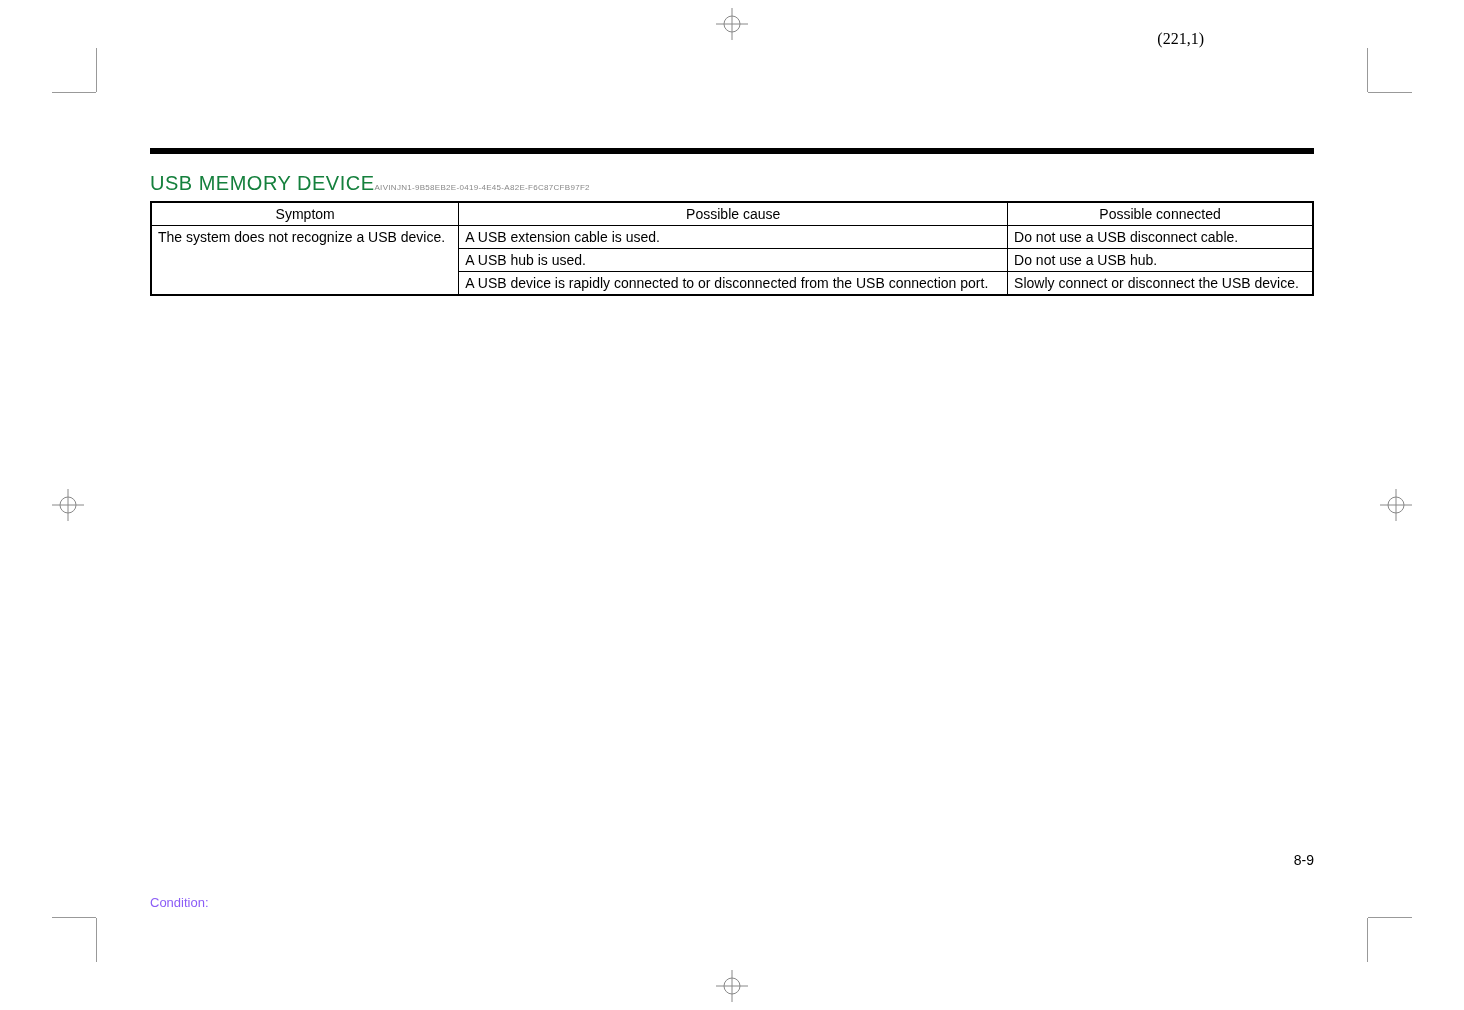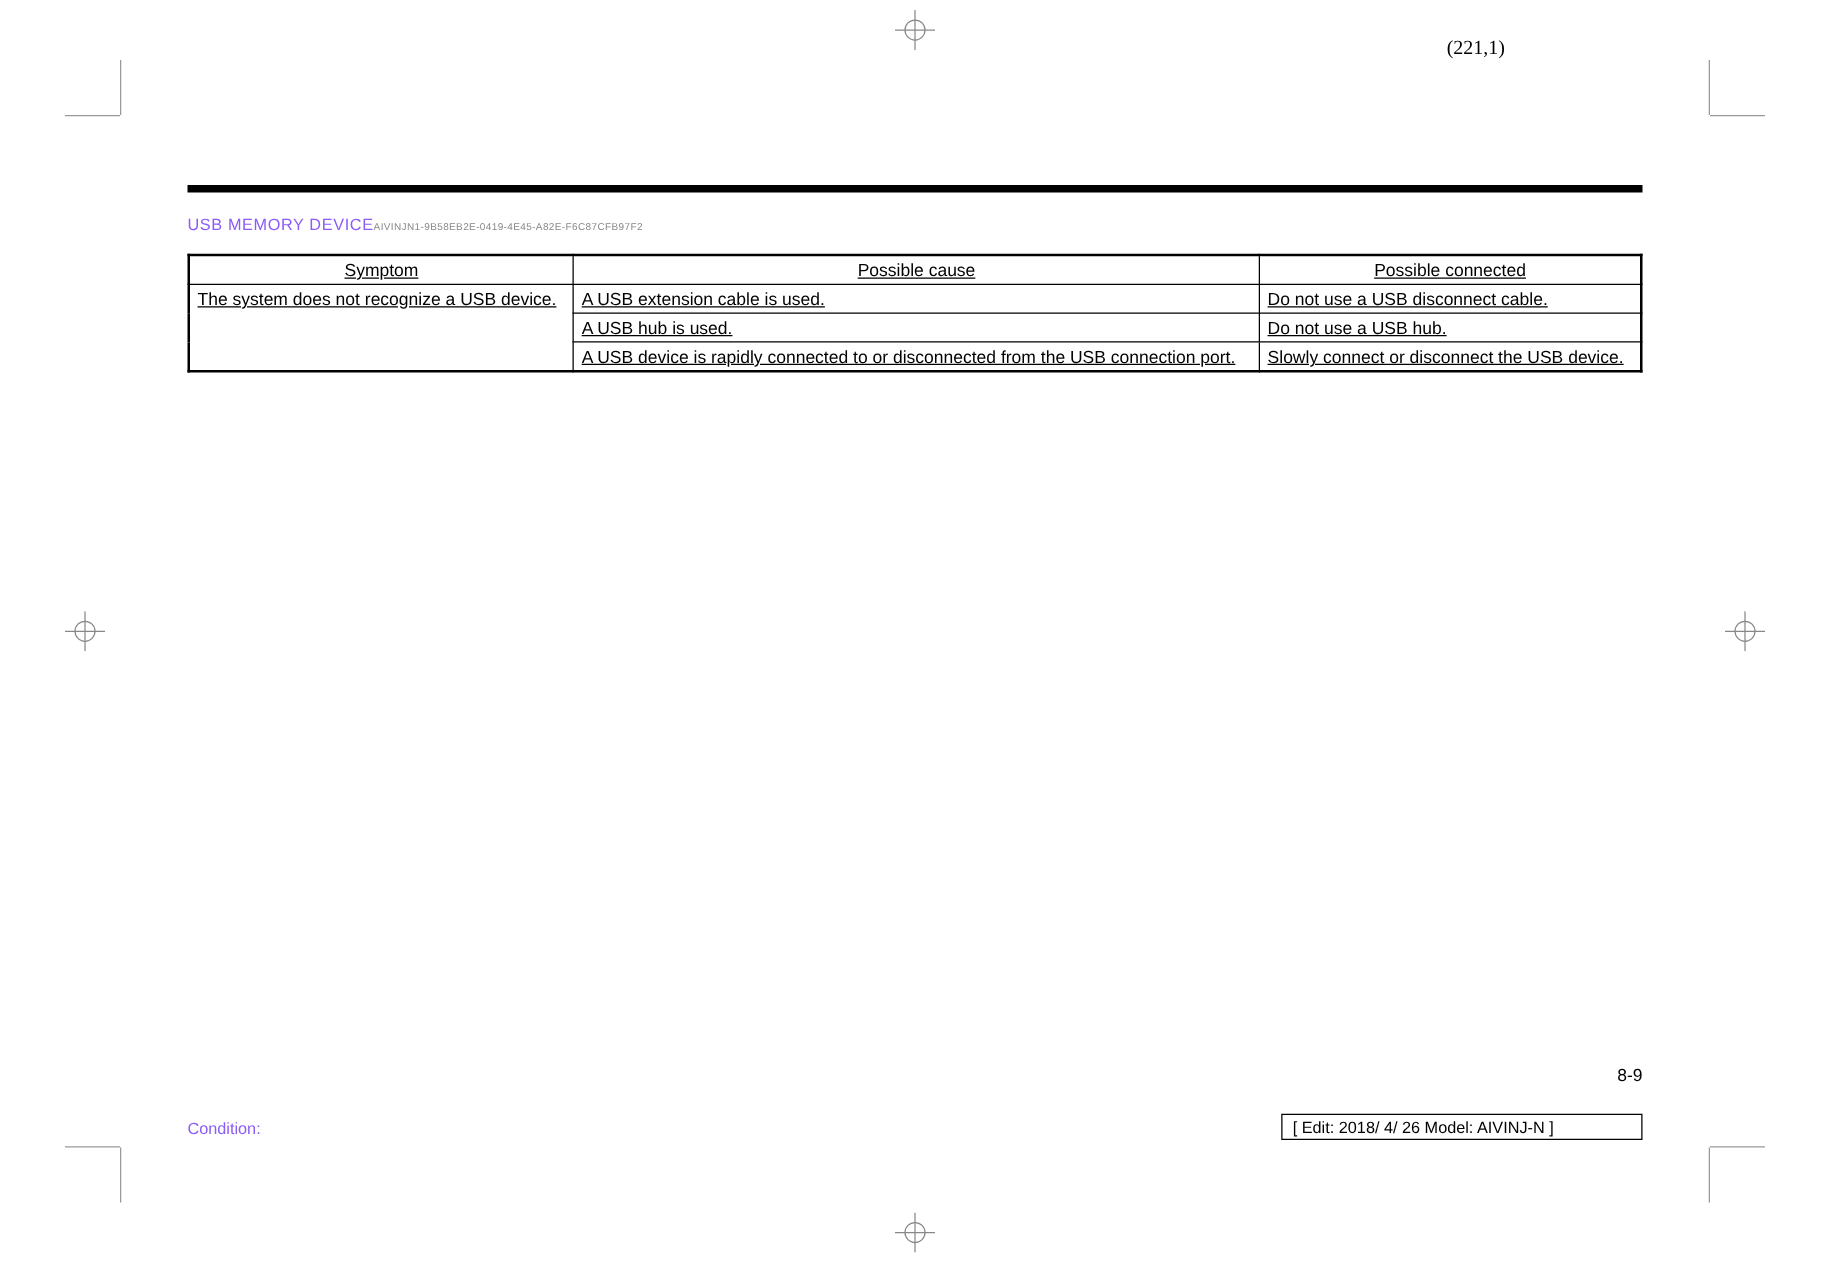--- a/index.html
+++ b/index.html
@@ -51,43 +51,42 @@
       font-size: 26px;
       font-weight: bold;
       margin-bottom: 6px;
     }
     .title-rule {
       height: 6px;
       background: #000;
       margin-bottom: 18px;
     }
     .section-title {
-      font-size: 13px;
-      color: #8b5cf6;
+      font-size: 20px;
+      color: #15803d;
       letter-spacing: 0.5px;
-      margin-bottom: 12px;
+      margin-bottom: 2px;
     }
     .section-id {
       font-size: 8px;
       color: #888;
       letter-spacing: 0.3px;
       margin-top: -2px;
     }
     .section-header-wrap {
       display: flex;
       align-items: baseline;
       gap: 0;
       margin-bottom: 4px;
     }
     table.tbl {
       width: 100%;
       border-collapse: collapse;
       border: 2px solid #000;
       font-size: 14px;
-      text-decoration: underline;
     }
     table.tbl th, table.tbl td {
       border: 1px solid #000;
       padding: 3px 6px;
       text-align: left;
       vertical-align: top;
     }
     table.tbl th {
       font-weight: normal;
       text-align: center;
@@ -185,14 +184,13 @@
       </tr>
       <tr>
         <td>A USB device is rapidly connected to or disconnected from the USB connection port.</td>
         <td>Slowly connect or disconnect the USB device.</td>
       </tr>
     </tbody>
   </table>
 
   <div class="page-num">8-9</div>
   <div class="footer-left">Condition:</div>
-  <div class="footer-right">[ Edit: 2018/ 4/ 26   Model: AIVINJ-N ]</div>
 </div>
 
 </body></html>

